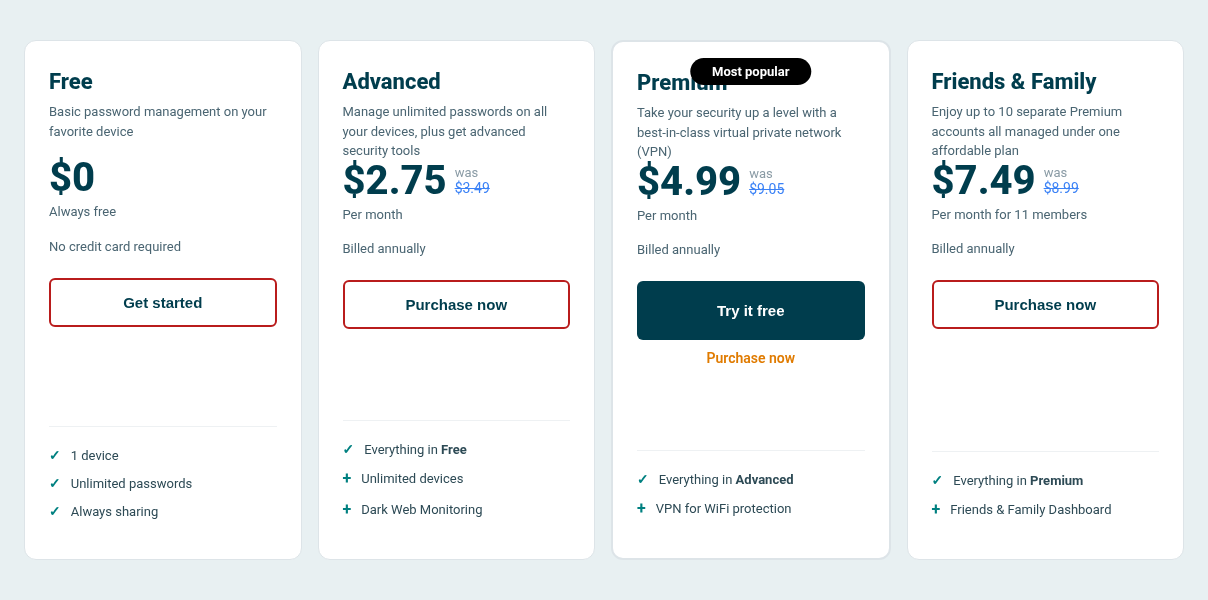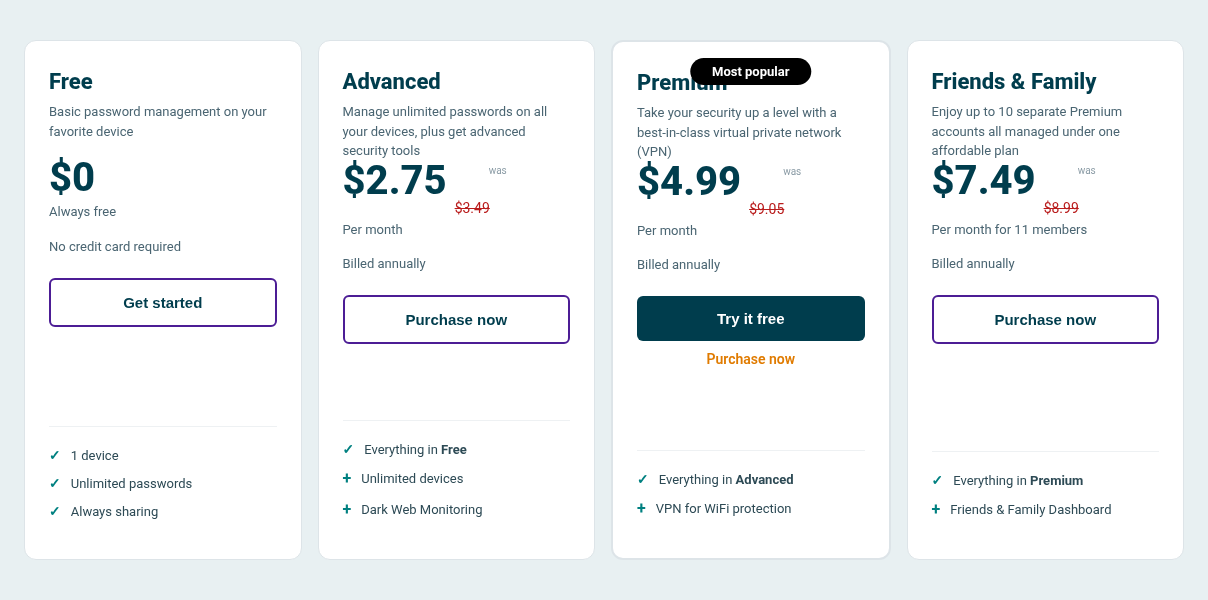--- a/index.html
+++ b/index.html
@@ -71,60 +71,58 @@
       font-weight: 800;
       color: #003d4d;
       line-height: 1;
     }
     .price-was {
       display: flex;
       flex-direction: column;
       padding-top: 4px;
     }
     .price-was-label {
-      font-size: 10px;
+      font-size: 13px;
       color: #8a9ba5;
-      margin-left: 34px;
     }
     .price-was-amount {
       font-size: 14px;
-      color: #b91c1c;
+      color: #3b82f6;
       text-decoration: line-through;
-      margin-top: 24px;
     }
     .price-subtitle {
       font-size: 13px;
       color: #4a6572;
       margin-bottom: 17px;
       line-height: 1.5;
     }
     .price-free-note {
       font-size: 13px;
       color: #4a6572;
       margin-bottom: 4px;
     }
     .button-section {
       margin-top: 20px;
       margin-bottom: 24px;
     }
     .btn-outline {
       width: 100%;
       padding: 14px;
-      border: 2px solid #4c1d95;
+      border: 2px solid #b91c1c;
       border-radius: 6px;
       background: #ffffff;
       color: #003d4d;
       font-size: 15px;
       font-weight: 600;
       cursor: pointer;
       text-align: center;
     }
     .btn-solid {
       width: 100%;
-      padding: 14px;
+      padding: 21px;
       border: none;
       border-radius: 6px;
       background: #003d4d;
       color: #ffffff;
       font-size: 15px;
       font-weight: 700;
       cursor: pointer;
       text-align: center;
       margin-bottom: 10px;
     }

